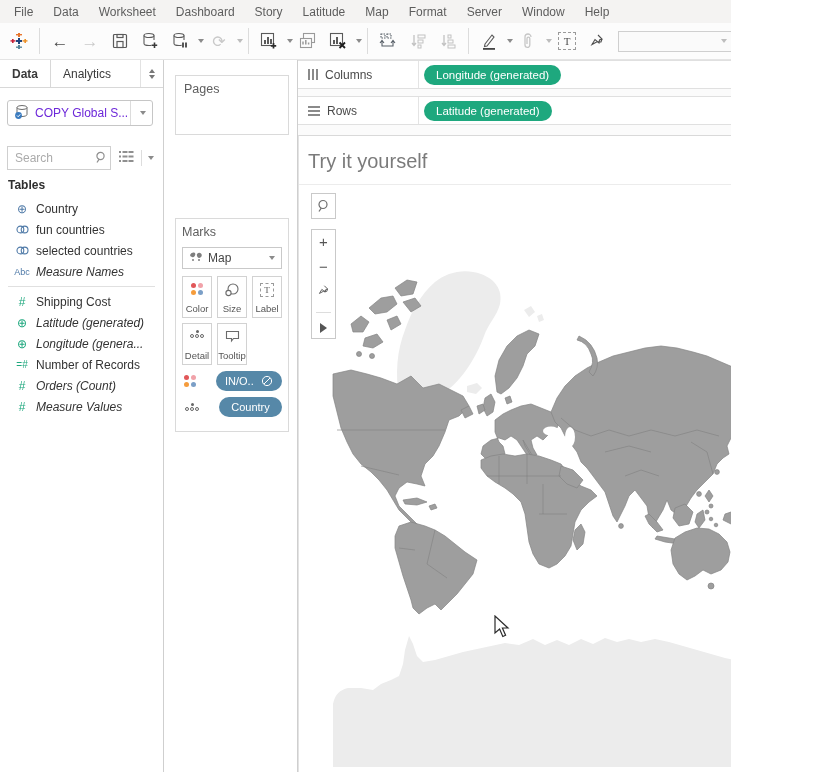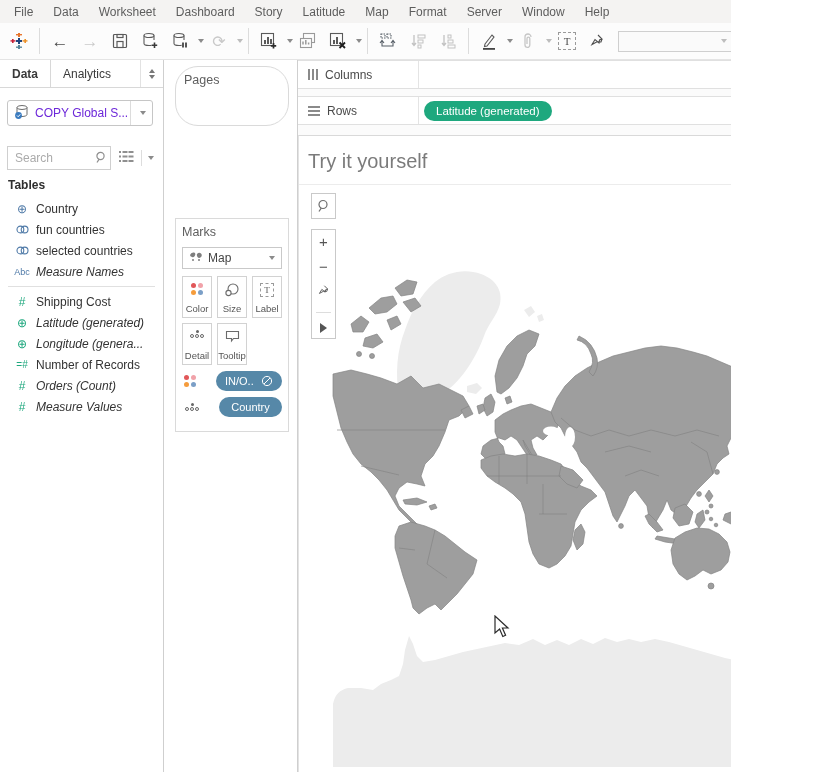--- a/index.html
+++ b/index.html
@@ -375,21 +375,21 @@
         <span>Orders (Count)</span>
       </div>
       <div class="frow it">
         <span class="ficon green" style="font-style:normal">#</span>
         <span>Measure Values</span>
       </div>
     </div>
   </div>
 
   <div class="mid-panel">
-    <div class="card" style="top:6px; height:60px;border-radius:23px;">
+    <div class="card" style="top:15px; height:60px;">
       <span class="card-label">Pages</span>
     </div>
 
     <div class="marks-card">
       <span class="card-label">Marks</span>
 
       <div class="mark-type">
         <span>
           <svg width="14" height="11" viewBox="0 0 14 11" fill="#7e7e7e">
             <path d="M1,4 Q2,1 5,1.5 Q7,2 6,4.5 Q5,7 3,6 Q1,5.6 1,4 Z"></path>
@@ -479,20 +479,21 @@
 
   <div class="shelf" style="top:60px;">
     <span class="shelf-label">
       <span class="cols-ic" style="margin-left:0">
           <i></i>
           <i></i>
           <i></i>
         </span>
       <span>Columns</span>
     </span>
+    <span class="gpill">Longitude (generated)</span>
   </div>
   <div class="shelf" style="top:96px;">
     <span class="shelf-label">
       <span class="rows-ic" style="margin-left:0">
           <i></i>
           <i></i>
           <i></i>
         </span>
       <span>Rows</span>
     </span>

